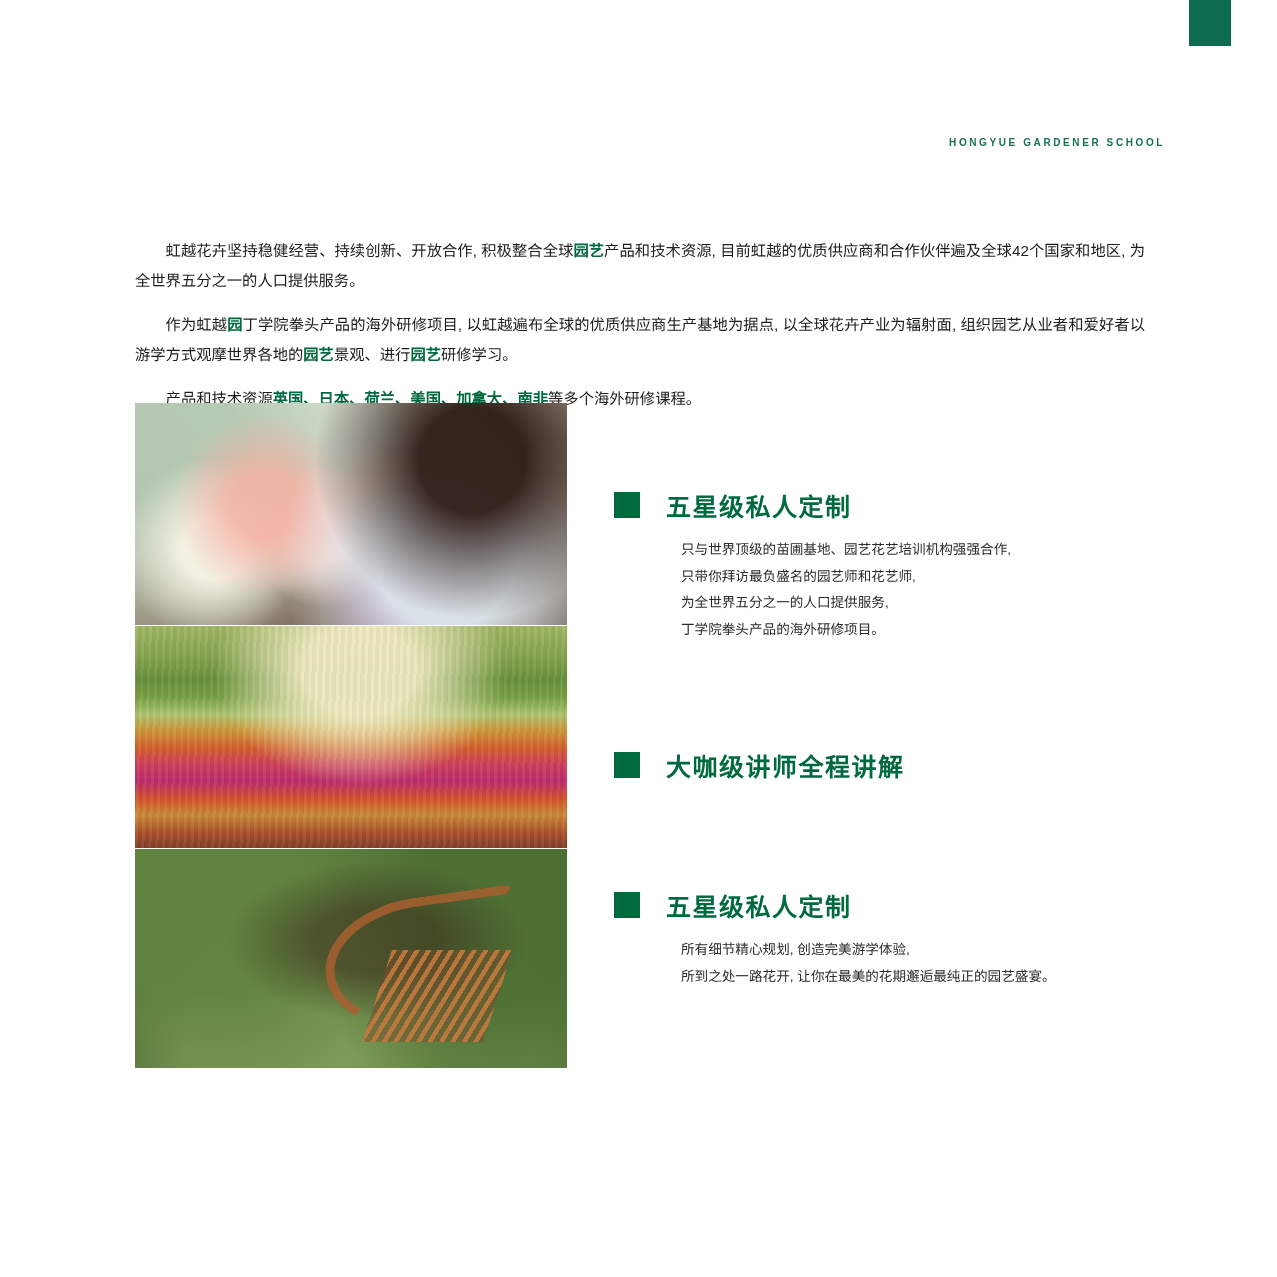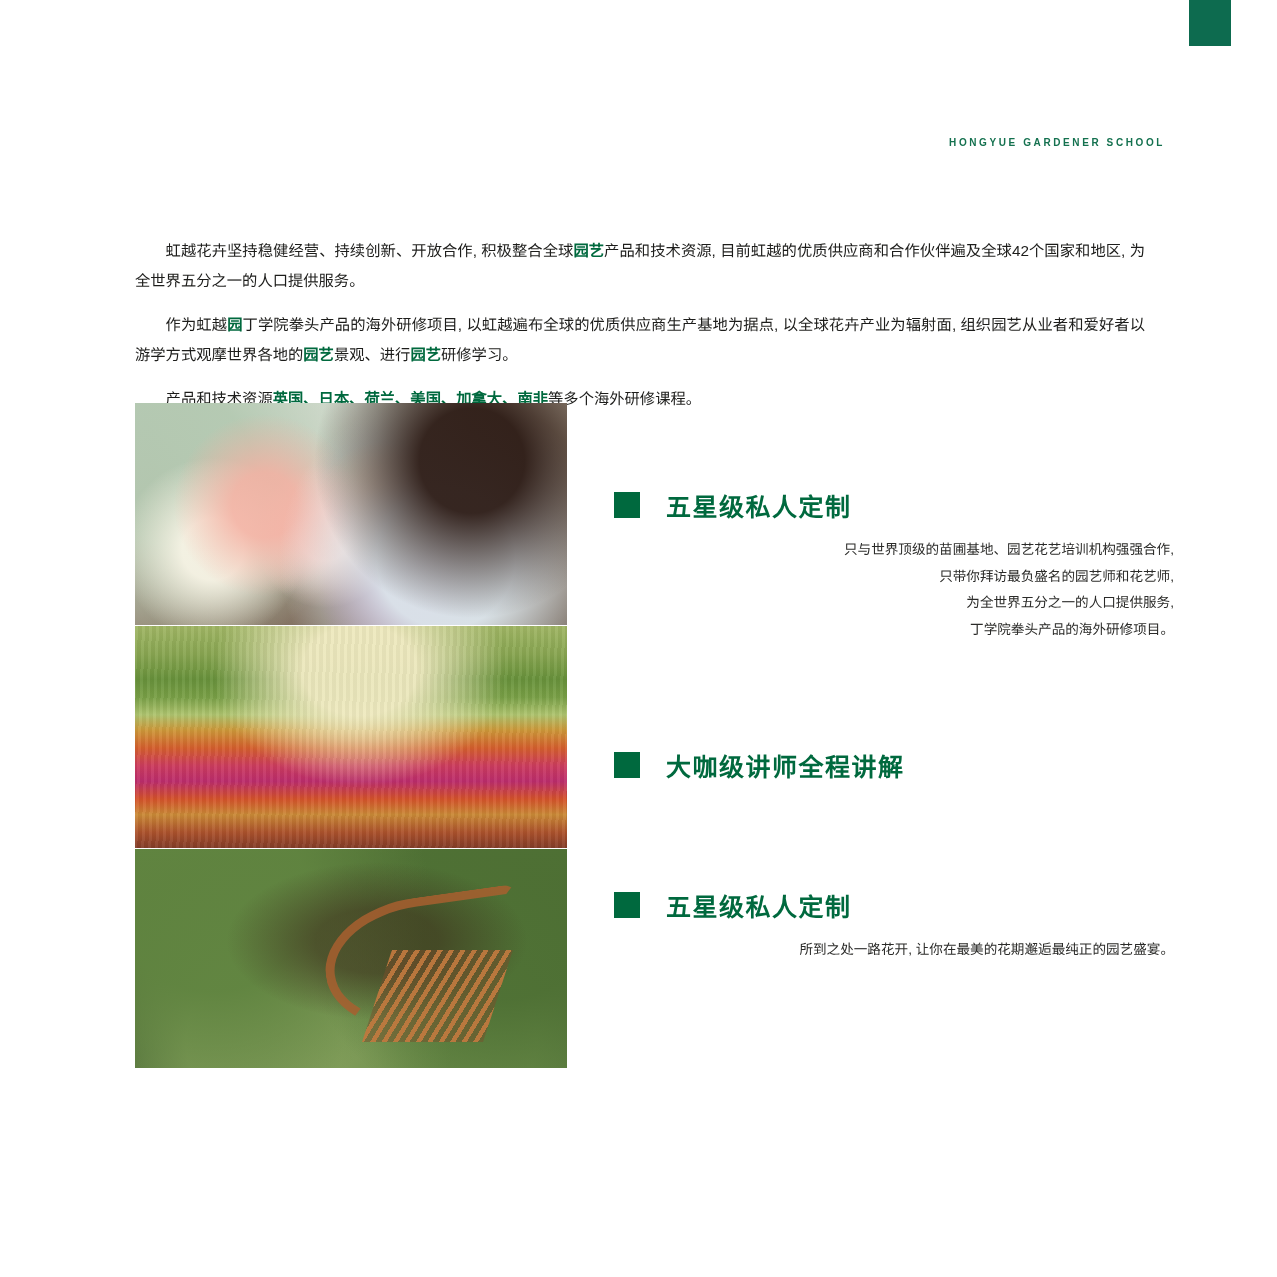--- a/index.html
+++ b/index.html
@@ -177,21 +177,20 @@
     color: #00693e;
     letter-spacing: 1.5px;
     white-space: nowrap;
   }
   .feature-body {
     margin-top: 14px;
     margin-left: 67px;
     font-size: 13.6px;
     line-height: 26.5px;
     color: #2b2b29;
-    text-align: right;
   }
   .feature-body div { white-space: nowrap; }
 
   .f2 { margin-top: 1px; }
 </style>
 </head>
 <body>
 
 <div class="corner-mark"></div>
 
@@ -236,17 +235,18 @@
       <span class="feature-title">大咖级讲师全程讲解</span>
     </div>
   </div>
 
   <div class="feature">
     <div class="feature-head">
       <span class="bullet"></span>
       <span class="feature-title">五星级私人定制</span>
     </div>
     <div class="feature-body">
+      <div>所有细节精心规划, 创造完美游学体验,</div>
       <div>所到之处一路花开, 让你在最美的花期邂逅最纯正的园艺盛宴。</div>
     </div>
   </div>
 
 </div>
 
 </body></html>

